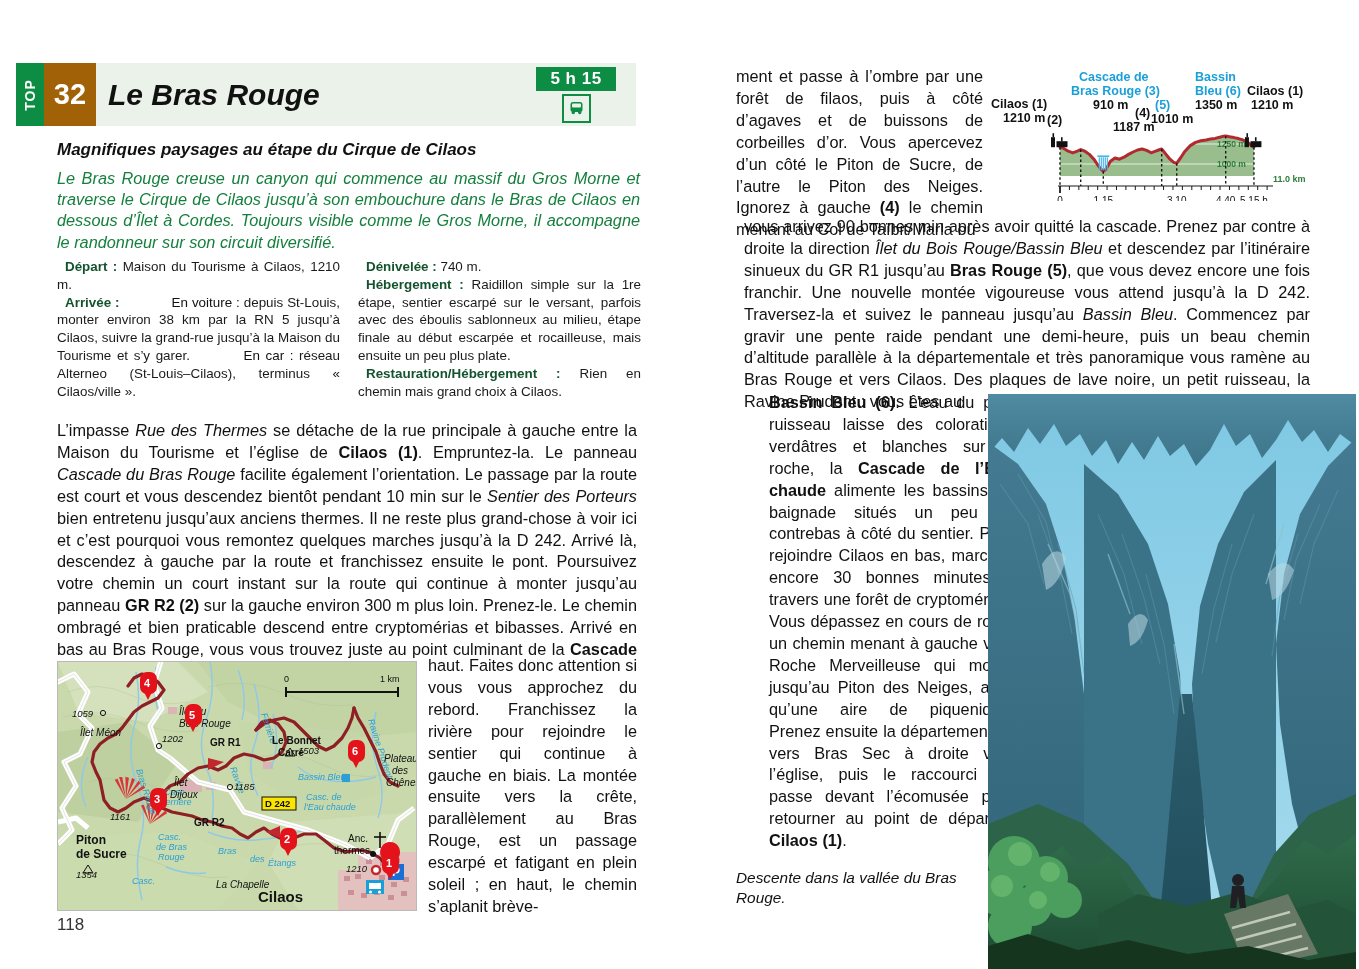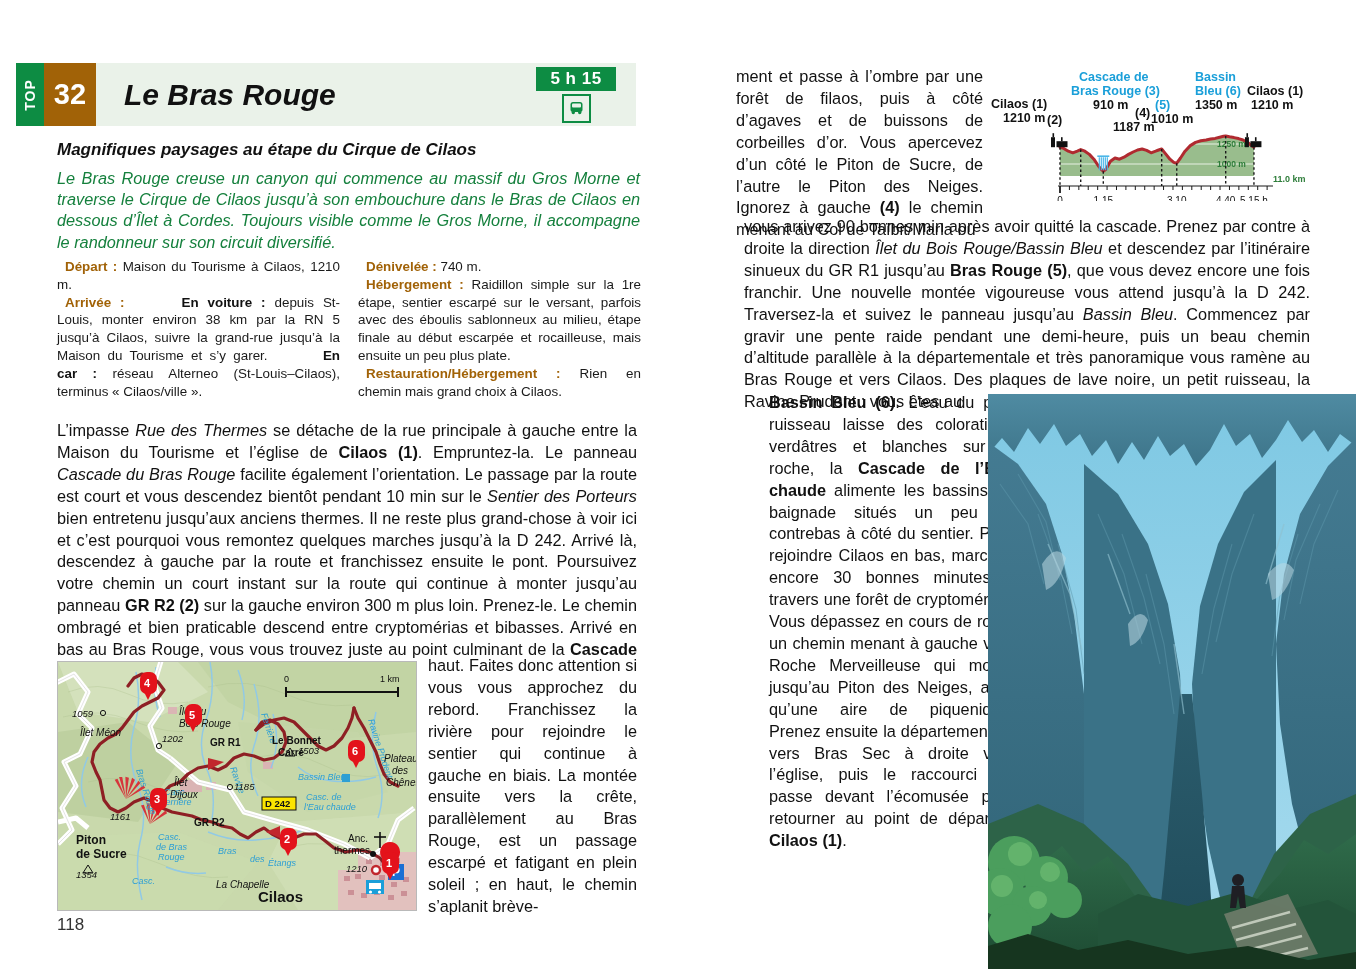--- a/index.html
+++ b/index.html
@@ -29,21 +29,21 @@
     font-size:14px;font-weight:bold;letter-spacing:1px;
     white-space:nowrap;
   }
   .num-badge{
     width:52px;background:#a16207;color:#fff;
     display:flex;align-items:center;justify-content:center;
     font-size:29px;font-weight:bold;
   }
   .route-title{
     flex:1;display:flex;align-items:center;
-    padding-left:28px;
+    padding-left:12px;
     font-size:30px;font-weight:bold;font-style:italic;
     color:#111;
   }
   .hdr-right{
     width:108px;display:flex;flex-direction:column;
     align-items:center;justify-content:center;gap:3px;padding-right:6px;
   }
   .time-badge{
     background:#0d8c43;color:#fff;font-weight:bold;font-size:17px;
     padding:2px 14px;letter-spacing:.5px;
@@ -65,22 +65,22 @@
     text-align:justify;color:#15803d;
   }
 
   
   .facts{
     position:absolute;left:57px;top:258px;width:584px;
     display:flex;gap:18px;
   }
   .facts-col{width:283px;font-size:13.4px;line-height:1.33;text-align:justify;}
   .facts-col p{margin:0;}
-  .lbl{color:#a16207;font-weight:bold;padding-left:8px;}
-  .sublbl{font-weight:bold;color:#111;margin-left:48px;}
+  .lbl{color:#14532d;font-weight:bold;padding-left:8px;}
+  .sublbl{font-weight:normal;color:#111;margin-left:48px;}
 
   
   .body-wide{
     position:absolute;left:57px;top:420px;width:580px;
     font-size:16.3px;line-height:1.345;text-align:justify;color:#111;
   }
   .body-narrow-left{
     position:absolute;left:428px;top:655px;width:209px;
     font-size:16.3px;line-height:1.345;text-align:justify;color:#111;
   }
@@ -429,20 +429,21 @@
              <text x="294" y="93">6</text>
             </g>
         </g>
       </g>
     </svg>
   </div>
 
   <div class="rc-narrow-top">ment et passe à l’ombre par une forêt de filaos, puis à côté d’agaves et de buissons de corbeilles d’or. Vous apercevez d’un côté le Piton de Sucre, de l’autre le Piton des Neiges. Ignorez à gauche <b>(4)</b> le chemin menant au Col de Taïbit/Marla où</div>
   <div class="rc-wide">vous arrivez 90 bonnes min après avoir quitté la cascade. Prenez par contre à droite la direction <i>Îlet du Bois Rouge/Bassin Bleu</i> et descendez par l’itinéraire sinueux du GR R1 jusqu’au <b>Bras Rouge (5)</b>, que vous devez encore une fois franchir. Une nouvelle montée vigoureuse vous attend jusqu’à la D 242. Traversez-la et suivez le panneau jusqu’au <i>Bassin Bleu</i>. Commencez par gravir une pente raide pendant une demi-heure, puis un beau chemin d’altitude parallèle à la départementale et très panoramique vous ramène au Bras Rouge et vers Cilaos. Des plaques de lave noire, un petit ruisseau, la Ravine Prudent : vous êtes au</div>
   <div class="rc-narrow-bot"><b>Bassin Bleu (6)</b>. L’eau du petit ruisseau laisse des colorations verdâtres et blanches sur la roche, la <b>Cascade de l’Eau chaude</b> alimente les bassins de baignade situés un peu en contrebas à côté du sentier. Pour rejoindre Cilaos en bas, marchez encore 30 bonnes minutes à travers une forêt de cryptomérias. Vous dépassez en cours de route un chemin menant à gauche vers Roche Merveilleuse qui monte jusqu’au Piton des Neiges, ainsi qu’une aire de piquenique. Prenez ensuite la départementale vers Bras Sec à droite vers l’église, puis le raccourci qui passe devant l’écomusée pour retourner au point de départ à <b>Cilaos (1)</b>.</div>
+  <div class="caption">Descente dans la vallée du Bras Rouge.</div>
 
   <div class="profile">
     <svg id="profile-svg" width="372" height="135" viewBox="0 0 372 135" aria-hidden="true">
         <path d="M77.00,81.20 L80.77,82.40 L85.28,85.20 L89.80,86.80 L94.32,85.04 L97.71,83.60 L101.85,85.20 L106.37,88.40 L110.89,93.20 L115.41,100.00 L118.42,103.60 L120.31,105.20 L122.94,103.20 L127.46,95.20 L131.98,92.00 L136.50,93.20 L141.02,91.20 L145.54,88.40 L150.06,86.00 L154.57,84.00 L159.09,83.04 L163.61,84.40 L168.13,86.80 L172.65,85.20 L175.66,84.00 L178.68,83.04 L182.44,87.60 L186.96,93.20 L190.73,96.40 L193.74,97.20 L197.50,92.00 L202.02,85.20 L207.30,79.60 L212.57,76.40 L217.84,74.80 L223.11,74.00 L227.63,73.04 L232.15,72.40 L236.67,71.20 L240.43,70.32 L242.69,70.00 L246.46,70.80 L250.98,71.60 L255.50,72.56 L260.02,74.00 L264.54,76.24 L267.55,78.80 L270.94,81.20 L270.93693693693695,110 L77,110 Z" fill="#93b987" opacity="0.95"></path>
         <line x1="77" y1="78" x2="286" y2="78" stroke="#ffffff" stroke-width="0.9" opacity="0.85"></line>
         <text x="234" y="81.4" font-family="Liberation Sans, sans-serif" font-size="8.5" font-weight="bold" fill="#2e7d3a">1250 m</text>
         <line x1="77" y1="98" x2="286" y2="98" stroke="#ffffff" stroke-width="0.9" opacity="0.85"></line>
         <text x="234" y="101.4" font-family="Liberation Sans, sans-serif" font-size="8.5" font-weight="bold" fill="#2e7d3a">1000 m</text>
         <path d="M77.00,81.20 L80.77,82.40 L85.28,85.20 L89.80,86.80 L94.32,85.04 L97.71,83.60 L101.85,85.20 L106.37,88.40 L110.89,93.20 L115.41,100.00 L118.42,103.60 L120.31,105.20 L122.94,103.20 L127.46,95.20 L131.98,92.00 L136.50,93.20 L141.02,91.20 L145.54,88.40 L150.06,86.00 L154.57,84.00 L159.09,83.04 L163.61,84.40 L168.13,86.80 L172.65,85.20 L175.66,84.00 L178.68,83.04 L182.44,87.60 L186.96,93.20 L190.73,96.40 L193.74,97.20 L197.50,92.00 L202.02,85.20 L207.30,79.60 L212.57,76.40 L217.84,74.80 L223.11,74.00 L227.63,73.04 L232.15,72.40 L236.67,71.20 L240.43,70.32 L242.69,70.00 L246.46,70.80 L250.98,71.60 L255.50,72.56 L260.02,74.00 L264.54,76.24 L267.55,78.80 L270.94,81.20 " fill="none" stroke="#b02a30" stroke-width="3" stroke-linejoin="round" stroke-linecap="round"></path>
         <line x1="77" y1="81.2" x2="77" y2="120" stroke="#1a1a1a" stroke-width="1.4" stroke-dasharray="2.5,2.5"></line>

